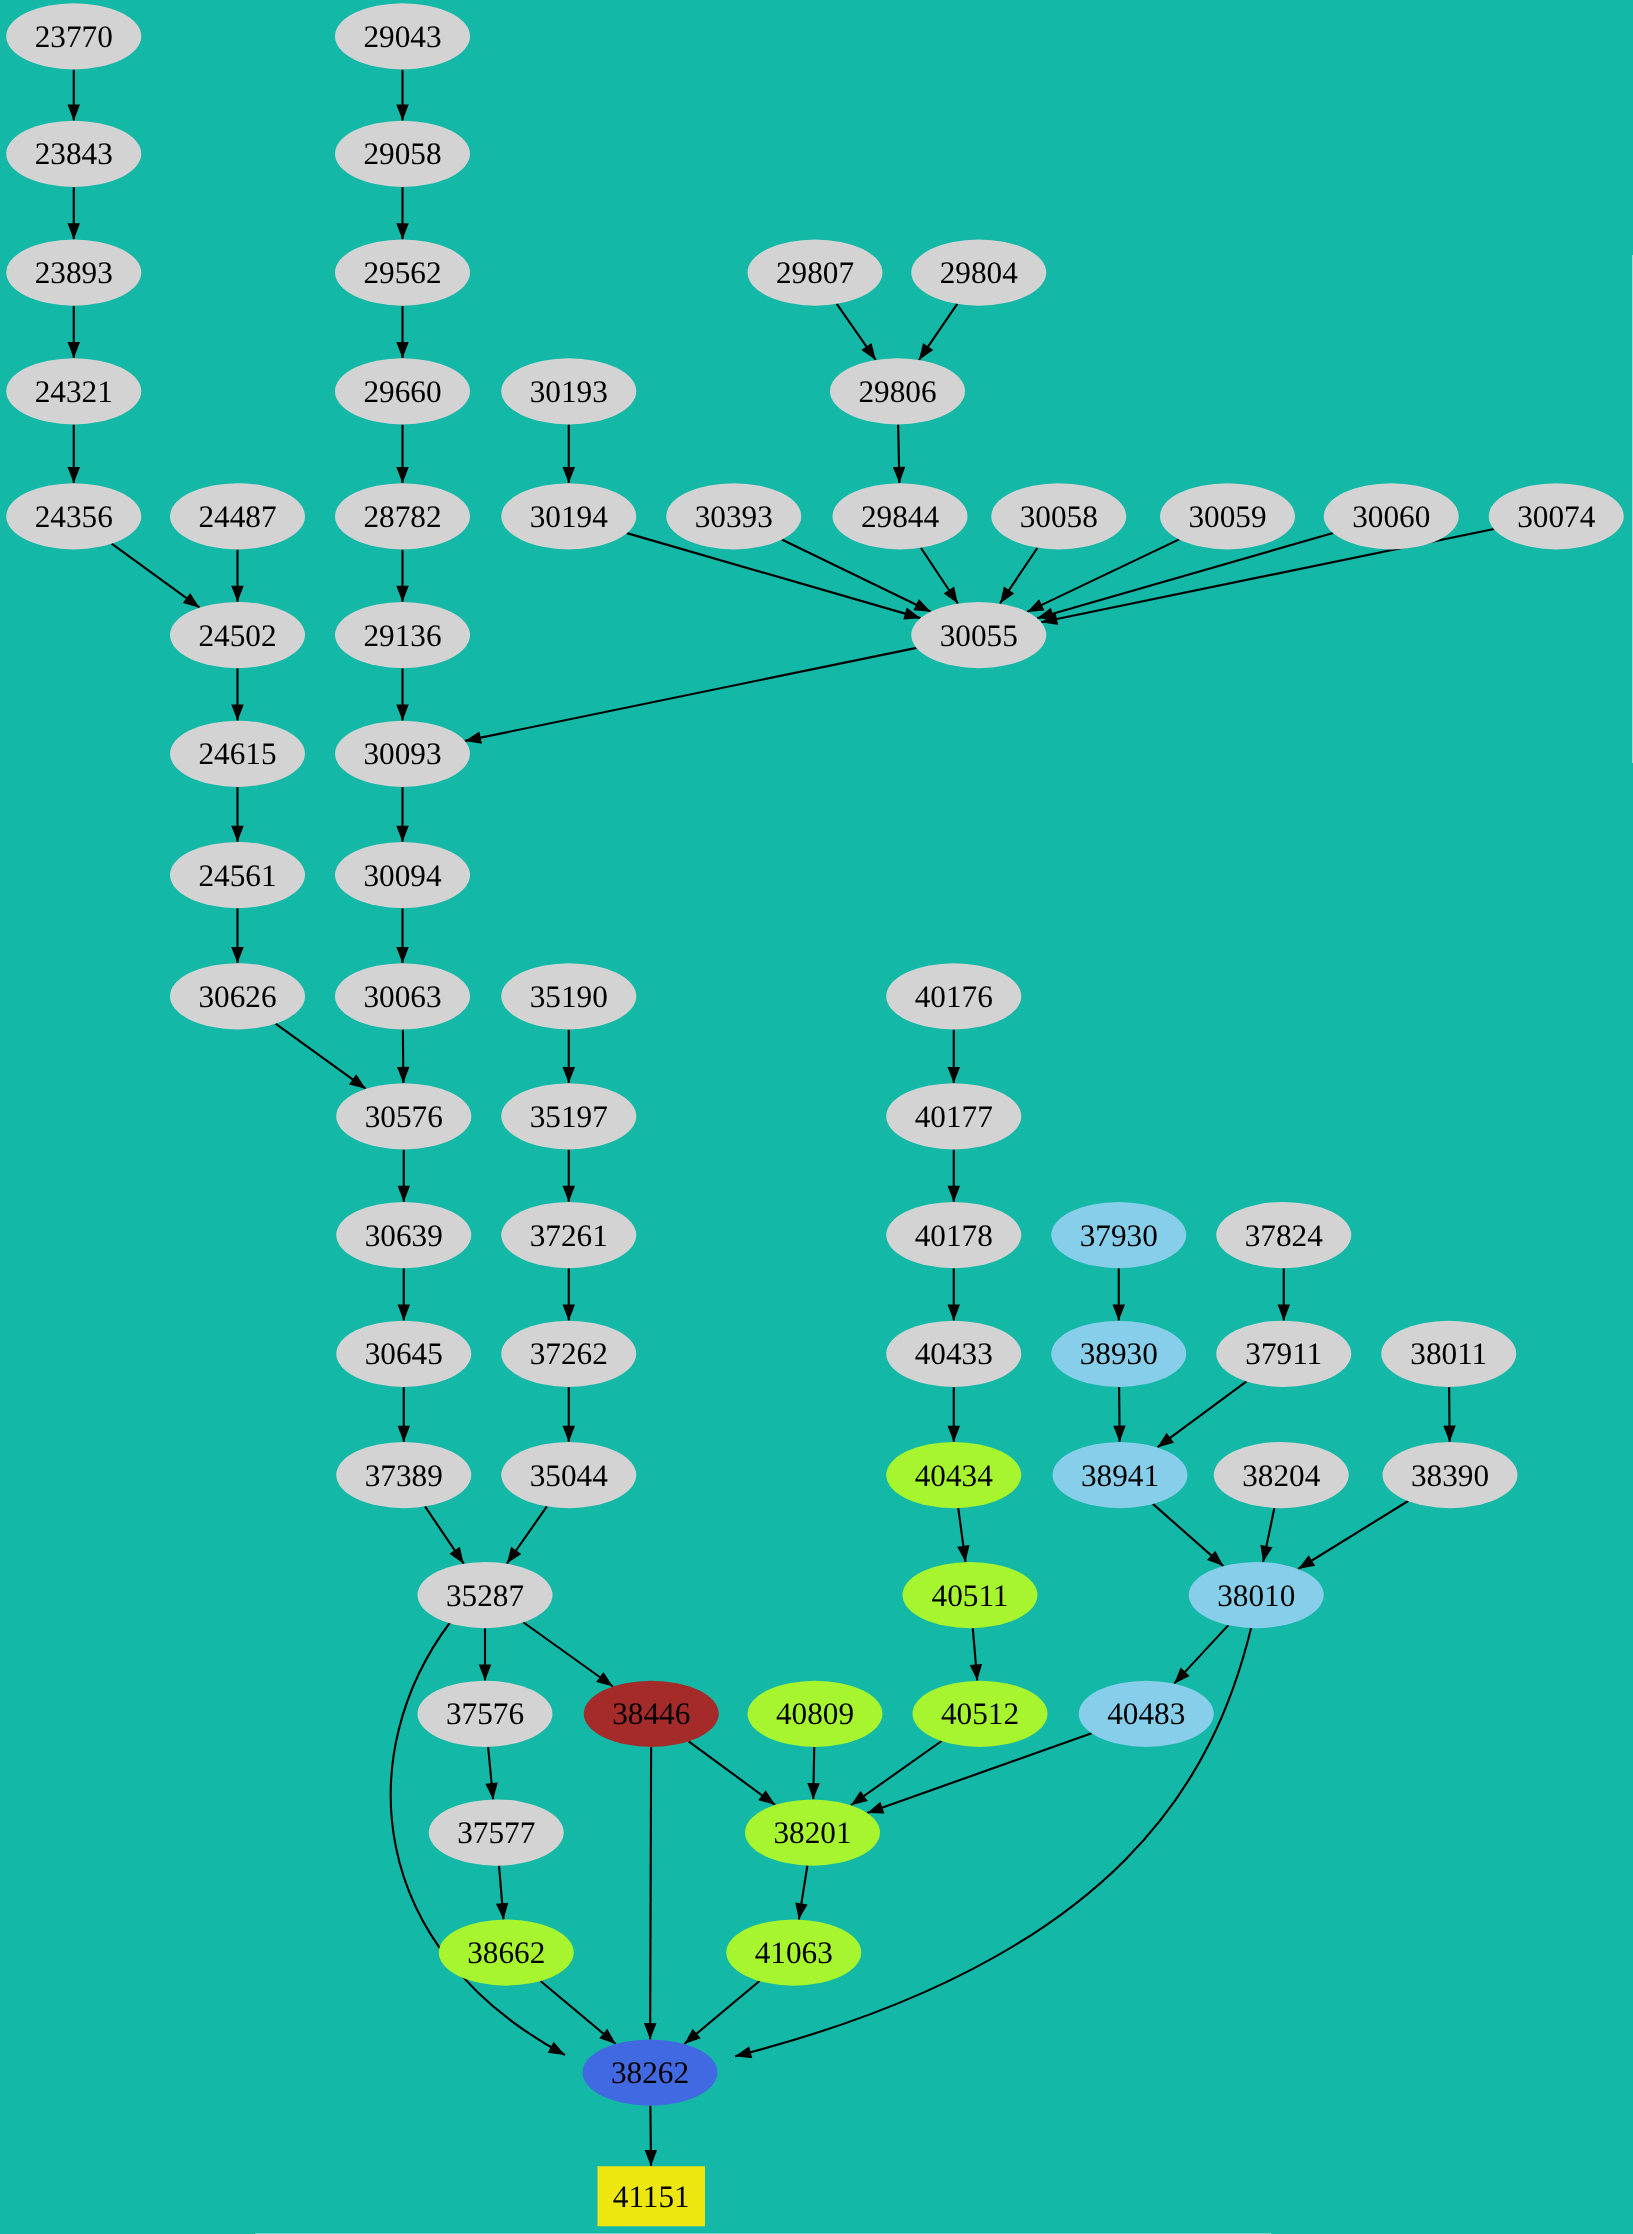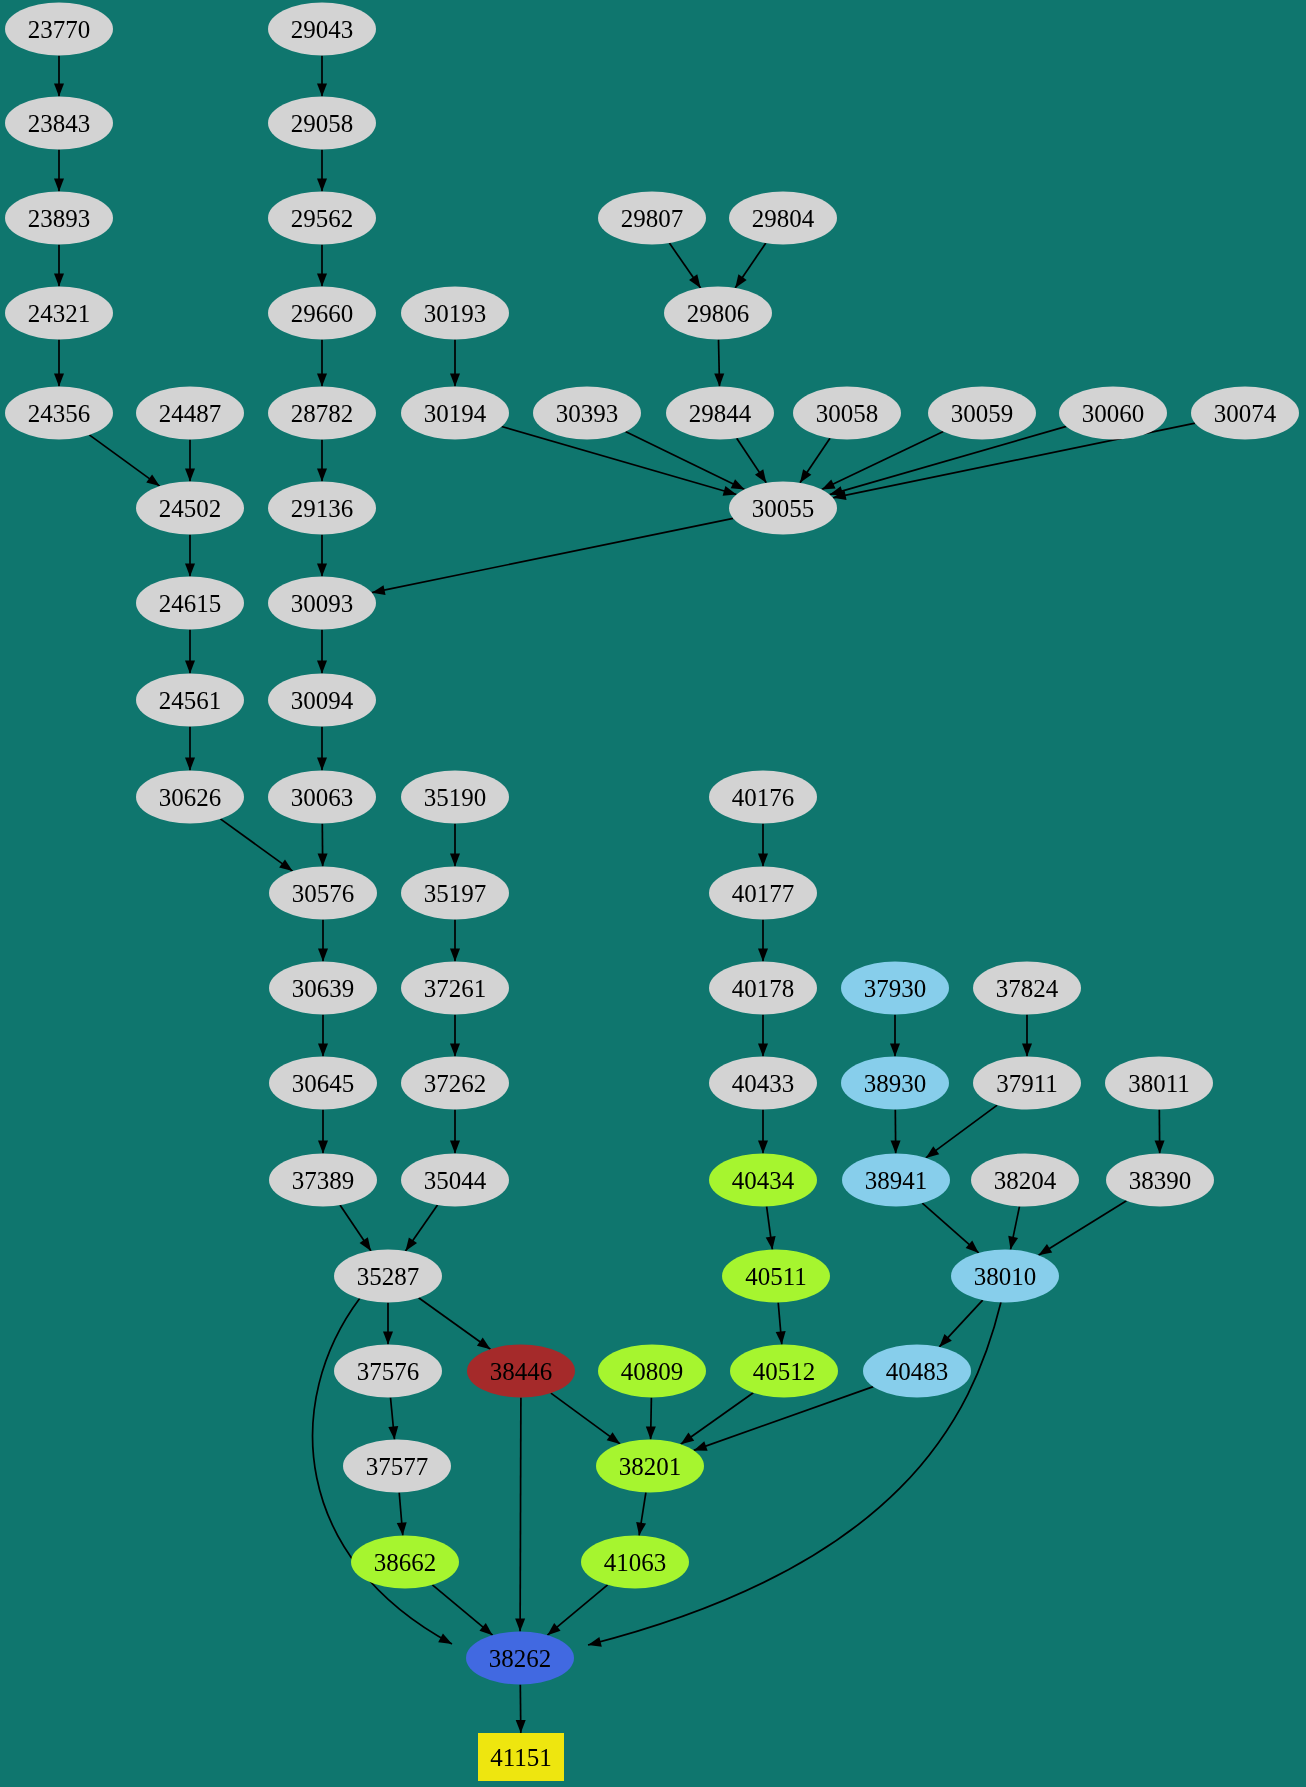--- a/index.html
+++ b/index.html
@@ -4,21 +4,21 @@
 <style>
   html, body {
     margin: 0;
     padding: 0;
     background: #ffffff;
   }
   .graph-wrap {
     width: 1306px;
     height: 1787px;
     position: relative;
-    background: #0f766e;
+    background: #14b8a6;
   }
   svg {
     display: block;
     font-family: "Liberation Serif", "DejaVu Serif", serif;
   }
   .edge-path {
     fill: none;
     stroke: #000000;
     stroke-width: 1.7px;
   }

